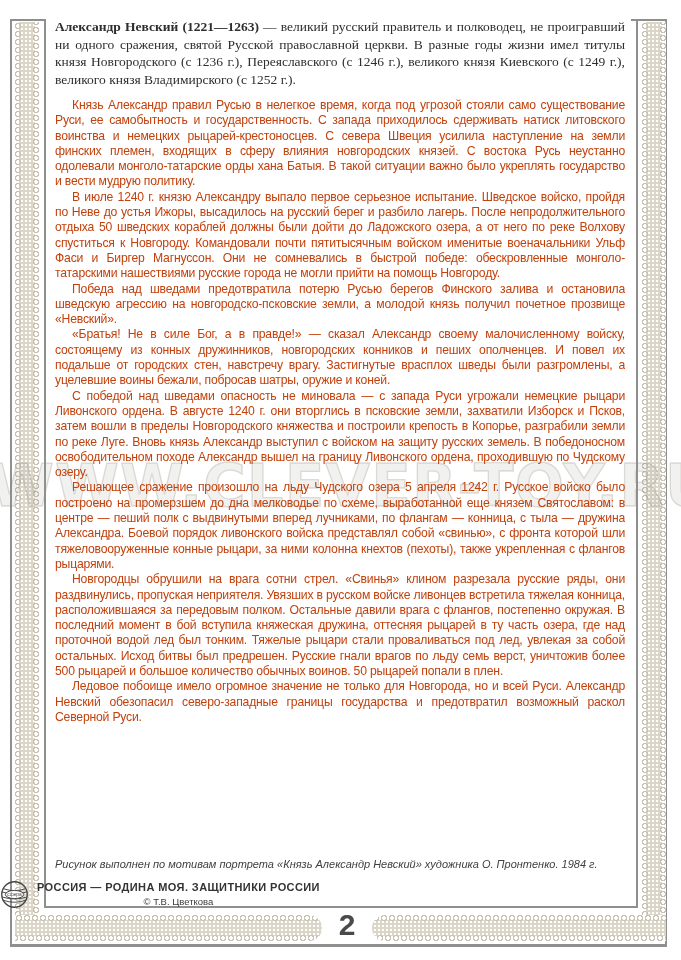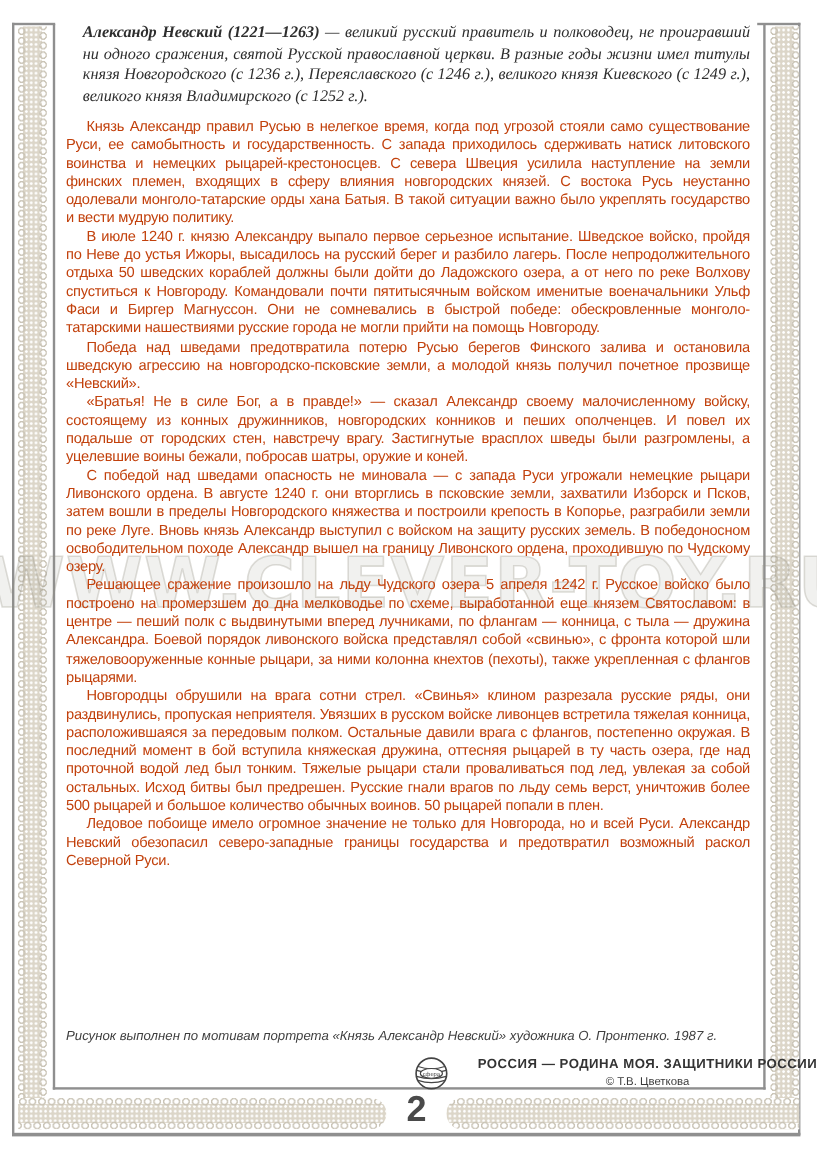--- a/index.html
+++ b/index.html
@@ -56,38 +56,38 @@
     font-family:"DejaVu Sans",sans-serif;font-weight:bold;font-size:58px;
     letter-spacing:1px;white-space:nowrap;pointer-events:none;
     color:rgba(150,145,133,0.13);-webkit-text-stroke:1.3px rgba(150,145,133,0.30);
   }
   
   .content{
     position:absolute;left:55px;top:18px;width:570px;height:836px;overflow:hidden;
     text-align:justify;
   }
   .lead{
-    margin:0 0 10px 14px;
-    font-family:"Liberation Serif",serif;font-style:italic;
+    margin:0 0 10px 0;
+    font-family:"Liberation Serif",serif;
     font-size:13.5px;line-height:17.5px;color:#2e2e2e;
   }
   .lead b{font-weight:bold;}
   .body-paragraphs p{
     margin:0;text-indent:17px;
     font-size:12.2px;line-height:15.3px;letter-spacing:-0.2px;color:#c2410c;
     hyphens:auto;
   }
   .footnote{
     position:absolute;left:55px;top:857px;width:570px;
     font-style:italic;font-size:11px;line-height:14px;color:#3f3f3f;
   }
   
   .footer{
     position:absolute;left:0;top:880px;width:681px;
-    display:flex;justify-content:flex-end;align-items:center;gap:24px;
+    display:flex;justify-content:flex-start;align-items:center;gap:8px;
   }
   .logo{width:29px;height:29px;flex:0 0 auto;}
   .footer-text{display:flex;flex-direction:column;align-items:center;}
   .series-title{
     font-weight:bold;font-size:11px;letter-spacing:0.4px;color:#333;line-height:13px;
   }
   .copyright{font-size:9.5px;color:#3a3a3a;line-height:12px;margin-top:2px;}
 </style>
 </head>
 <body>
@@ -117,21 +117,21 @@
         <p>В июле 1240 г. князю Александру выпало первое серьезное испытание. Шведское войско, пройдя по Неве до устья Ижоры, высадилось на русский берег и разбило лагерь. После непродолжительного отдыха 50 шведских кораблей должны были дойти до Ладожского озера, а от него по реке Волхову спуститься к Новгороду. Командовали почти пятитысячным войском именитые военачальники Ульф Фаси и Биргер Магнуссон. Они не сомневались в быстрой победе: обескровленные монголо-татарскими нашествиями русские города не могли прийти на помощь Новгороду.</p>
         <p>Победа над шведами предотвратила потерю Русью берегов Финского залива и остановила шведскую агрессию на новгородско-псковские земли, а молодой князь получил почетное прозвище «Невский».</p>
         <p>«Братья! Не в силе Бог, а в правде!» — сказал Александр своему малочисленному войску, состоящему из конных дружинников, новгородских конников и пеших ополченцев. И повел их подальше от городских стен, навстречу врагу. Застигнутые врасплох шведы были разгромлены, а уцелевшие воины бежали, побросав шатры, оружие и коней.</p>
         <p>С победой над шведами опасность не миновала — с запада Руси угрожали немецкие рыцари Ливонского ордена. В августе 1240 г. они вторглись в псковские земли, захватили Изборск и Псков, затем вошли в пределы Новгородского княжества и построили крепость в Копорье, разграбили земли по реке Луге. Вновь князь Александр выступил с войском на защиту русских земель. В победоносном освободительном походе Александр вышел на границу Ливонского ордена, проходившую по Чудскому озеру.</p>
         <p>Решающее сражение произошло на льду Чудского озера 5 апреля 1242 г. Русское войско было построено на промерзшем до дна мелководье по схеме, выработанной еще князем Святославом: в центре — пеший полк с выдвинутыми вперед лучниками, по флангам — конница, с тыла — дружина Александра. Боевой порядок ливонского войска представлял собой «свинью», с фронта которой шли тяжеловооруженные конные рыцари, за ними колонна кнехтов (пехоты), также укрепленная с флангов рыцарями.</p>
         <p>Новгородцы обрушили на врага сотни стрел. «Свинья» клином разрезала русские ряды, они раздвинулись, пропуская неприятеля. Увязших в русском войске ливонцев встретила тяжелая конница, расположившаяся за передовым полком. Остальные давили врага с флангов, постепенно окружая. В последний момент в бой вступила княжеская дружина, оттесняя рыцарей в ту часть озера, где над проточной водой лед был тонким. Тяжелые рыцари стали проваливаться под лед, увлекая за собой остальных. Исход битвы был предрешен. Русские гнали врагов по льду семь верст, уничтожив более 500 рыцарей и большое количество обычных воинов. 50 рыцарей попали в плен.</p>
         <p>Ледовое побоище имело огромное значение не только для Новгорода, но и всей Руси. Александр Невский обезопасил северо-западные границы государства и предотвратил возможный раскол Северной Руси.</p>
       </div>
   </div>
 
-  <div class="footnote">Рисунок выполнен по мотивам портрета «Князь Александр Невский» художника О. Пронтенко. 1987 г.</div>
+  <div class="footnote">Рисунок выполнен по мотивам портрета «Князь Александр Невский» художника О. Пронтенко. 1984 г.</div>
 
   <div class="footer">
     <svg class="logo" viewBox="0 0 30 30">
       <circle cx="15" cy="15" r="13.2" fill="none" stroke="#444" stroke-width="1.4"></circle>
       <path d="M3.5 9 Q15 13 26.5 9" fill="none" stroke="#444" stroke-width="1"></path>
       <path d="M2.2 12.4 Q15 16.4 27.8 12.4" fill="none" stroke="#444" stroke-width="1"></path>
       <path d="M2.2 17.6 Q15 21.6 27.8 17.6" fill="none" stroke="#444" stroke-width="1"></path>
       <path d="M3.5 21 Q15 25 26.5 21" fill="none" stroke="#444" stroke-width="1"></path>
       <ellipse cx="15" cy="15" rx="9.5" ry="4.2" fill="#fff" stroke="#444" stroke-width="1"></ellipse>
       <text x="15" y="17" text-anchor="middle" font-family="Liberation Sans, sans-serif" font-size="5" fill="#444" id="logo-text">сфера</text>

